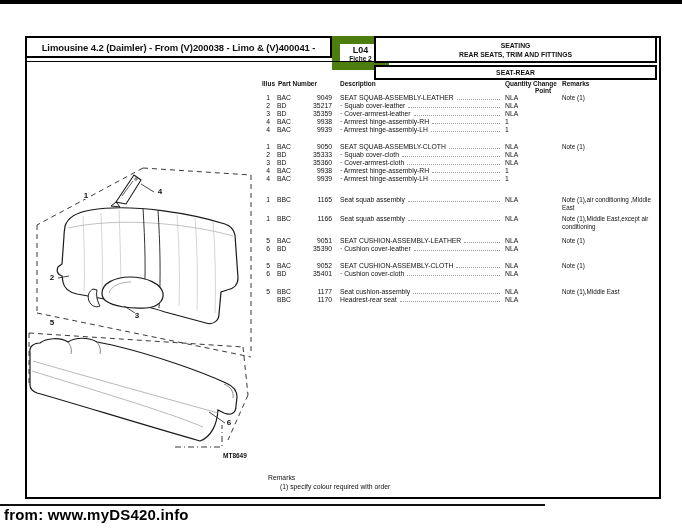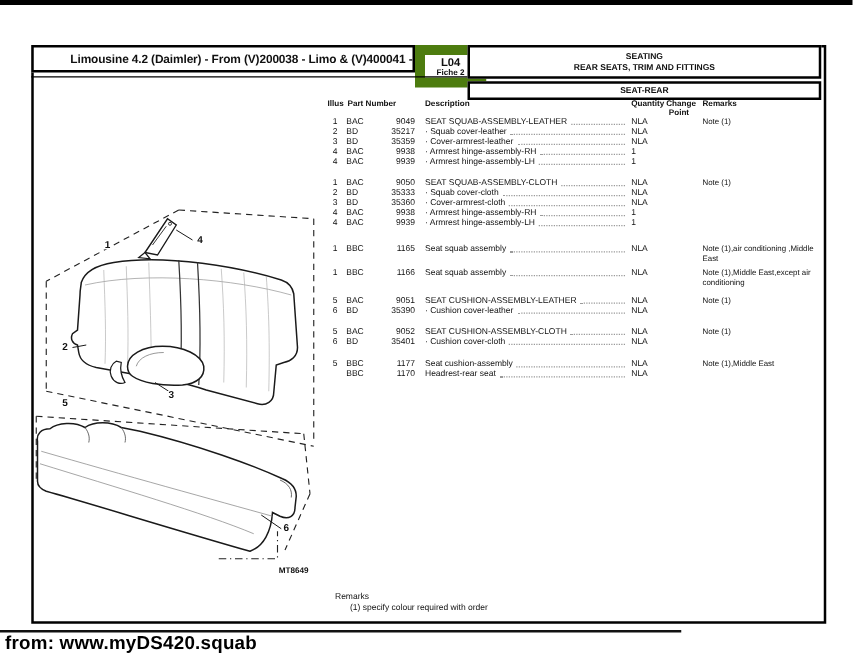--- a/index.html
+++ b/index.html
@@ -13,21 +13,21 @@
     position:absolute; left:4px; top:506px; font-size:15px; font-weight:bold;
     letter-spacing:0.2px; color:#000; white-space:nowrap;
   }
   .frame {
     position:absolute; left:25px; top:36px; width:632px; height:459px;
     border:2px solid #000; background:#fff;
   }
   
   .title-box {
     position:absolute; left:-2px; top:-2px; width:303px; height:18px; border:2px solid #000;
-    display:flex; align-items:center; justify-content:flex-end;
+    display:flex; align-items:center; justify-content:center;
     font-size:9.5px; font-weight:bold; white-space:nowrap; letter-spacing:-0.1px; background:#fff;
   }
   .fiche-box {
     position:absolute; left:305px; top:-2px; width:41px; height:18px; border:8px solid #4d7c0f;
     text-align:center; background:#fff;
   }
   .fiche-code { font-size:9px; font-weight:bold; line-height:10px; margin-top:1px; }
   .fiche-sub  { font-size:6.5px; font-weight:bold; line-height:7px; }
   .header-underline { position:absolute; left:-2px; top:23px; width:350px; border-top:1.5px solid #000; }
   .section-box {
@@ -379,13 +379,13 @@
         <text x="27" y="230" text-anchor="middle" class="callout">5</text>
         <text x="204" y="330" text-anchor="middle" class="callout">6</text>
       </g>
 
     <text class="diagram-label" x="198" y="363">MT8649</text>
   </svg>
 
 </div>
 
 <div class="bottom-strip"></div>
-<div class="source-credit">from: www.myDS420.squab</div>
+<div class="source-credit">from: www.myDS420.info</div>
 
 </body></html>

